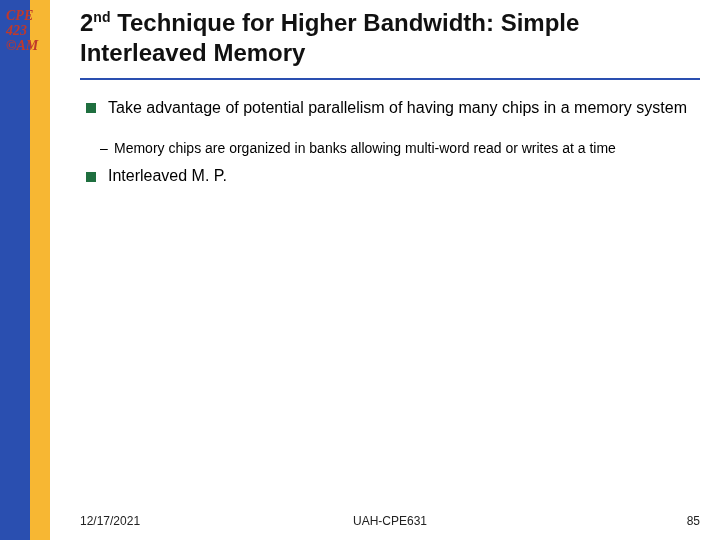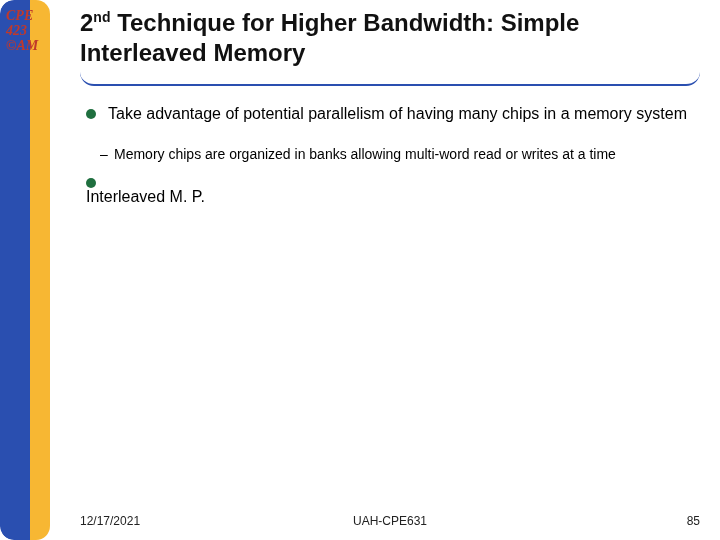--- a/index.html
+++ b/index.html
@@ -1,39 +1,39 @@
 <!DOCTYPE html>
 <html><head>
 <meta charset="utf-8">
 <style>
-  * { margin: 0; padding: 0; box-sizing: border-box; border-radius: 14px; }
+  * { margin: 0; padding: 0; box-sizing: border-box; }
   html, body { width: 720px; height: 540px; font-family: Arial, Helvetica, sans-serif; background: #fff; }
   .slide { position: relative; width: 720px; height: 540px; }
   .sidebar {
     position: absolute; left: 0; top: 0; width: 50px; height: 540px;
     background: linear-gradient(to right, #2a4fb0 0%, #2a4fb0 60%, #f7b733 60%, #f7b733 100%);
   }
   .logo {
     position: absolute; left: 6px; top: 8px; width: 40px;
     color: #c0392b; font-weight: bold; font-size: 14px; line-height: 15px;
     font-style: italic; font-family: "Times New Roman", serif;
   }
   .content { position: absolute; left: 80px; top: 8px; right: 20px; }
   .title {
     font-size: 24px; font-weight: bold; color: #111; line-height: 1.25;
-    padding-bottom: 16px; border-bottom: 2px solid #2a4fb0;
+    padding-bottom: 10px; border-bottom: 2px solid #2a4fb0;
   }
   .title sup { font-size: 14px; vertical-align: super; }
   .body { margin-top: 18px; font-size: 16px; color: #000; }
   .bullet-row { display: flex; align-items: flex-start; margin: 8px 0 20px 6px; }
   .sq { width: 10px; height: 10px; background: #1f6f3f; margin-top: 5px; margin-right: 12px; flex-shrink: 0; }
   .bullet-text { flex: 1; line-height: 1.3; }
   .sub { margin: 6px 0 10px 20px; font-size: 14px; line-height: 1.3; }
   .dash { display: inline-block; width: 14px; }
-  .calc-row { display: flex; align-items: flex-start; margin: 10px 0 0 6px; flex-direction: column; }
+  .calc-row { display: flex; align-items: flex-start; margin: 10px 0 0 6px; }
   .calc-label { width: 180px; }
   .calc-val { flex: 1; }
   .footer {
     position: absolute; left: 80px; right: 20px; bottom: 12px;
     display: flex; justify-content: space-between; font-size: 12px; color: #222; gap: 12px;
   }
   .footer .center { position: absolute; left: 50%; transform: translateX(-50%); }
 </style>
 </head>
 <body>

